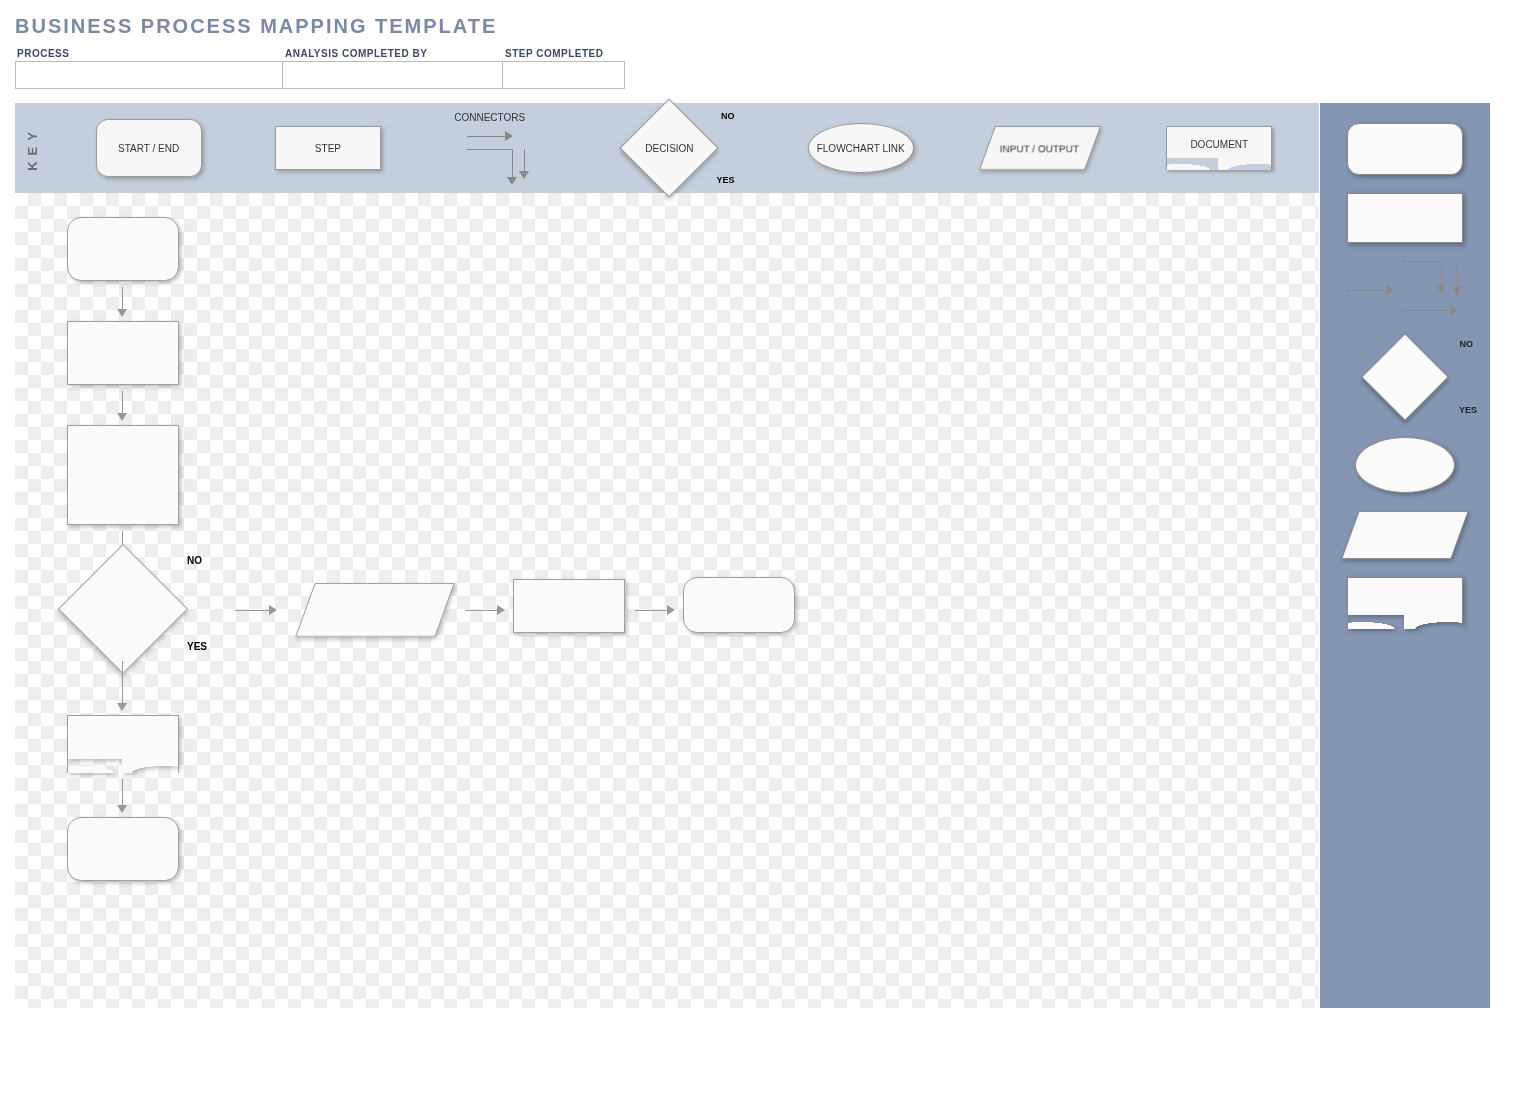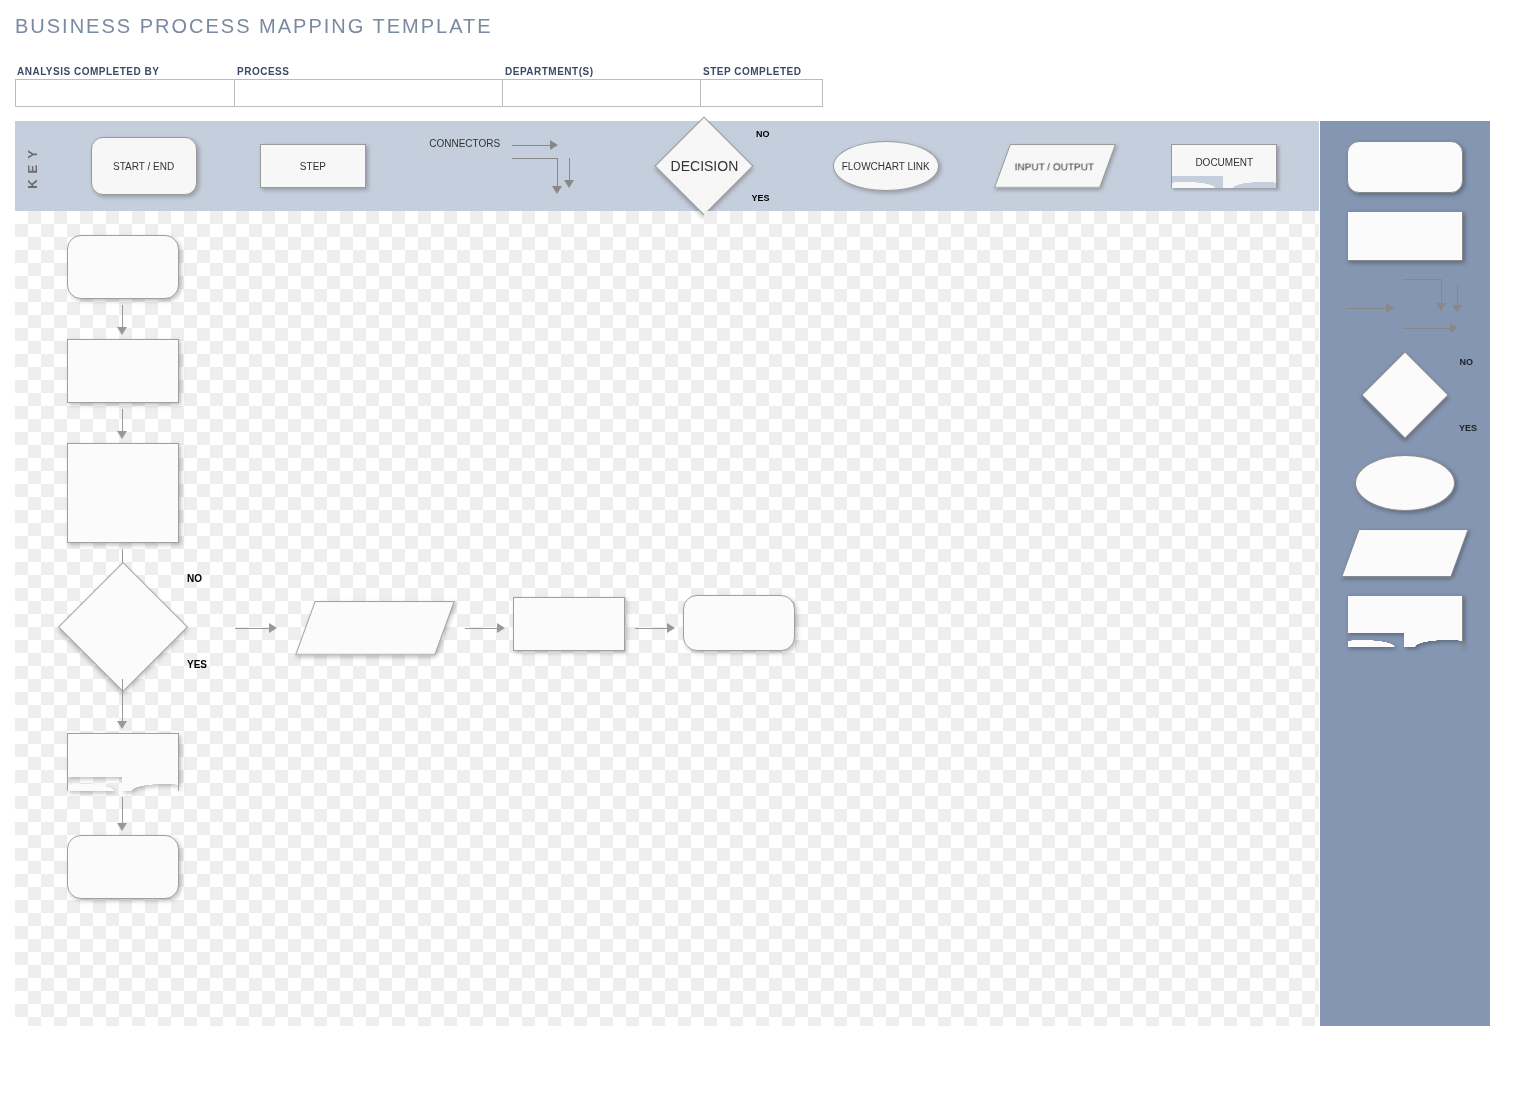--- a/index.html
+++ b/index.html
@@ -1,18 +1,18 @@
 <!DOCTYPE html>
 <html><head>
 <meta charset="utf-8">
 <style>
   * { box-sizing: border-box; margin: 0; padding: 0; }
   body { font-family: Arial, Helvetica, sans-serif; background: #fff; width: 1525px; padding: 15px; }
 
-  .title { color: #7a8aa0; font-weight: normal; font-size: 20px; letter-spacing: 2px; margin-bottom: 28px; }
+  .title { color: #7a8aa0; font-weight: bold; font-size: 20px; letter-spacing: 2px; margin-bottom: 10px; }
 
   .meta-row { display: flex; gap: 0; margin-bottom: 14px; }
   .meta-cell { display: flex; flex-direction: column; }
   .meta-label { font-size: 10px; font-weight: bold; color: #3d4a63; letter-spacing: 0.5px; margin-bottom: 2px; padding-left: 2px; }
   .meta-input { height: 28px; border: 1px solid #bcbcbc; background: #fff; padding: 2px 6px; font-size: 12px; }
   .meta-cell.process { width: 268px; }
   .meta-cell.analyst { width: 220px; }
   .meta-cell.dept { width: 198px; }
   .meta-cell.date { width: 122px; }
   .meta-cell + .meta-cell .meta-input { border-left: none; }
@@ -42,36 +42,36 @@
       linear-gradient(#f7f7f7,#f7f7f7);
     background-repeat: no-repeat;
     background-size: 53px 24px, 53px 24px, 100% calc(100% - 12px);
     background-position: left bottom, right bottom, top;
     box-shadow: 2px 2px 3px rgba(0,0,0,0.25);
     border-top: 1px solid #9a9a9a;
     border-left: 1px solid #9a9a9a;
     border-right: 1px solid #9a9a9a;
   }
 
-  .connectors-demo { display: flex; gap: 6px; align-items: flex-start; }
+  .connectors-demo { display: flex; gap: 6px; align-items: flex-end; flex-direction: column; }
   .conn-label { font-size: 10px; color: #333; margin-right: 6px; }
   .arrow-h { width: 46px; height: 14px; position: relative; }
   .arrow-h::before { content:""; position:absolute; left:0; right:8px; top:50%; border-top:1px solid #888; }
   .arrow-h::after { content:""; position:absolute; right:0; top:50%; transform: translateY(-50%); border-left:8px solid #888; border-top:5px solid transparent; border-bottom:5px solid transparent; }
   .arrow-elbow { width: 46px; height: 36px; position: relative; }
   .arrow-elbow::before { content:""; position:absolute; left:0; top:0; width:100%; border-top:1px solid #888; }
   .arrow-elbow::after { content:""; position:absolute; right:0; top:0; bottom:8px; border-right:1px solid #888; }
   .arrow-elbow .tip { position:absolute; right:-4px; bottom:0; border-top:8px solid #888; border-left:5px solid transparent; border-right:5px solid transparent; }
   .arrow-down { width: 14px; height: 30px; position: relative; }
   .arrow-down::before { content:""; position:absolute; top:0; bottom:8px; left:50%; border-left:1px solid #888; }
   .arrow-down::after { content:""; position:absolute; bottom:0; left:50%; transform: translateX(-50%); border-top:8px solid #888; border-left:5px solid transparent; border-right:5px solid transparent; }
 
   .decision-block { position: relative; width: 130px; height: 70px; display:flex; align-items:center; justify-content:center; }
   .diamond { width: 70px; height: 70px; background:#f7f7f7; border:1px solid #9a9a9a; transform: rotate(45deg); filter: drop-shadow(2px 2px 2px rgba(0,0,0,0.25)); }
-  .diamond-label { position:absolute; font-size:14px; color:#333; }
+  .diamond-label { position:absolute; font-size:10px; color:#333; }
   .dlabel-no { position:absolute; top:-2px; right:0; font-size:9px; font-weight:bold; }
   .dlabel-yes { position:absolute; bottom:-2px; right:0; font-size:9px; font-weight:bold; }
 
   
   .cp-header { height: 90px; background: #8496b2; color:#fff; display:flex; align-items:center; justify-content:center; text-align:center; font-size:12px; font-weight:bold; letter-spacing:0.5px; padding: 0 10px; line-height:1.4; }
 
   
   .canvas { flex:1; position: relative;
     background-image:
       linear-gradient(45deg, #eee 25%, transparent 25%),
@@ -126,30 +126,26 @@
   .p-diamond-wrap { width:128px; height:64px; position:relative; display:flex; align-items:center; justify-content:center; margin: 10px 0;}
   .p-diamond { width:62px; height:62px; background:#fbfbfb; border:1px solid #8a8a8a; transform: rotate(45deg); filter: drop-shadow(2px 2px 2px rgba(0,0,0,0.3)); }
   .p-conn-group { width: 118px; height: 56px; position: relative; }
 </style>
 </head>
 <body>
 
 <div class="title">BUSINESS PROCESS MAPPING TEMPLATE</div>
 
 <div class="meta-row">
-  <div class="meta-cell analyst">
-    <div class="meta-label">ANALYSIS COMPLETED BY</div>
-    <input class="meta-input" value="" style="">
-  </div>
   <div class="meta-cell process">
     <div class="meta-label">PROCESS</div>
     <input class="meta-input" value="" style="">
   </div>
-  <div class="meta-cell dept">
-    <div class="meta-label">DEPARTMENT(S)</div>
+  <div class="meta-cell analyst">
+    <div class="meta-label">ANALYSIS COMPLETED BY</div>
     <input class="meta-input" value="" style="">
   </div>
   <div class="meta-cell date">
     <div class="meta-label">STEP COMPLETED</div>
     <input class="meta-input" value="" style="">
   </div>
 </div>
 
 <div class="main-area">
   <div class="left-col">

